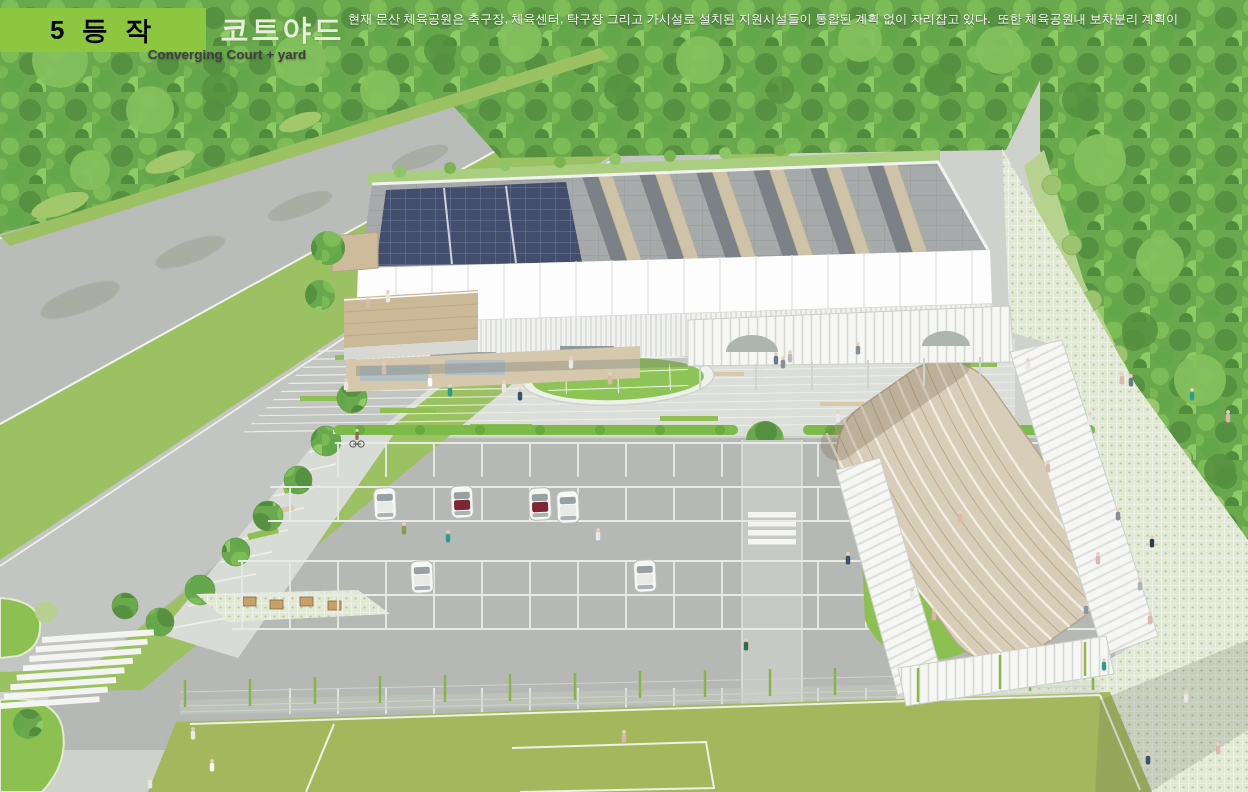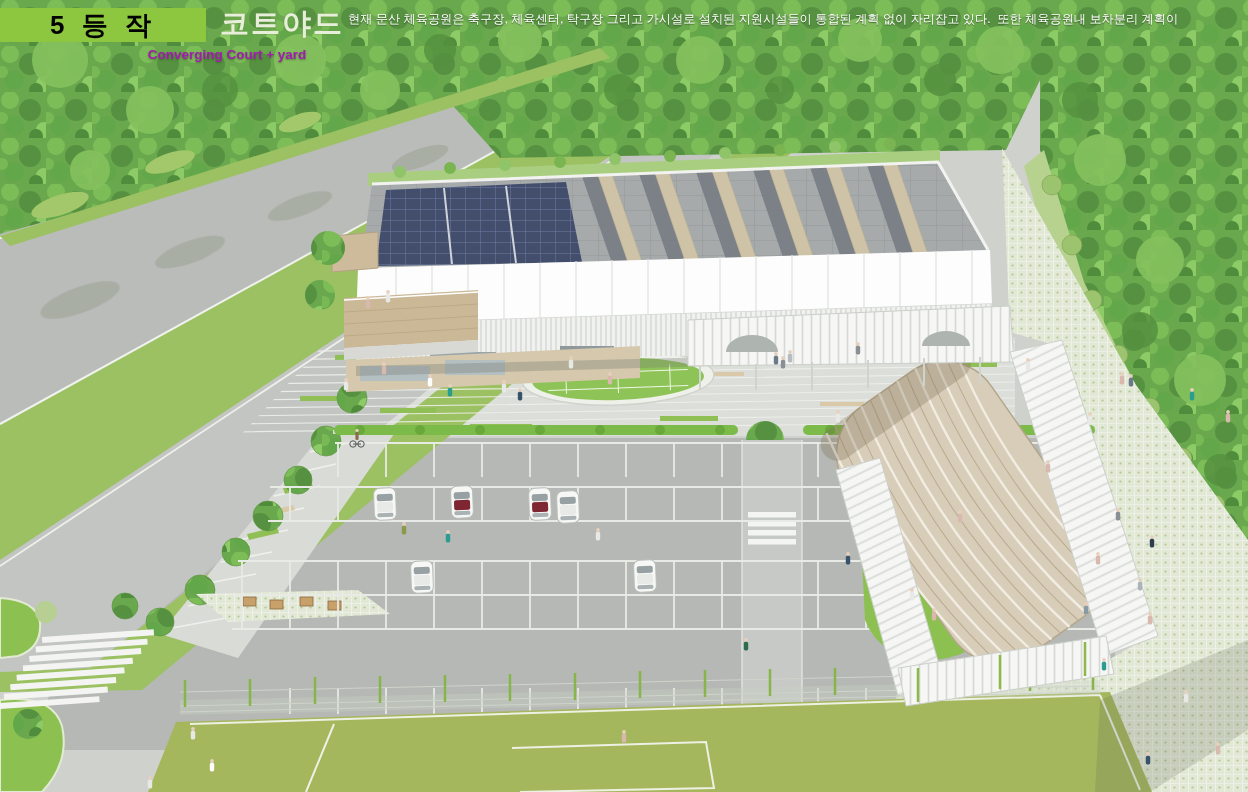--- a/index.html
+++ b/index.html
@@ -1,25 +1,25 @@
 <!DOCTYPE html>
 <html><head>
 <meta charset="utf-8">
 <style>
   html,body{margin:0;padding:0;background:#1e1e1e}
   .board{position:relative;width:1248px;height:792px;overflow:hidden;
          font-family:"Liberation Sans",sans-serif;background:#cfd2cc}
   .board svg{position:absolute;left:0;top:0}
-  .banner{position:absolute;left:0;top:8px;width:206px;height:34px;display:flex;
+  .banner{position:absolute;left:0;top:8px;width:206px;height:44px;display:flex;
           align-items:center;justify-content:center;font-size:26px;font-weight:bold;
           color:#000;letter-spacing:5px}
-  .title{position:absolute;left:220px;top:4px;font-size:29px;font-weight:bold;
+  .title{position:absolute;left:220px;top:10px;font-size:29px;font-weight:bold;
          color:#e7efda;letter-spacing:2px;text-shadow:0 0 2px rgba(110,150,70,.85)}
   .subtitle{position:absolute;left:146px;top:47px;width:162px;text-align:center;
-            font-size:13.5px;font-weight:bold;color:#a21caf;
+            font-size:13.5px;font-weight:bold;color:#404040;
             text-shadow:0 1px 2px rgba(60,80,40,.65)}
   .desc{position:absolute;left:348px;top:11px;width:902px;font-size:12.2px;
         line-height:16.4px;font-weight:normal;color:#fff;
         text-shadow:0 1px 1px rgba(50,70,35,.75)}
   .dline{white-space:pre}
   .u{text-decoration:underline;text-underline-offset:2px}
 </style>
 </head>
 <body>
 

